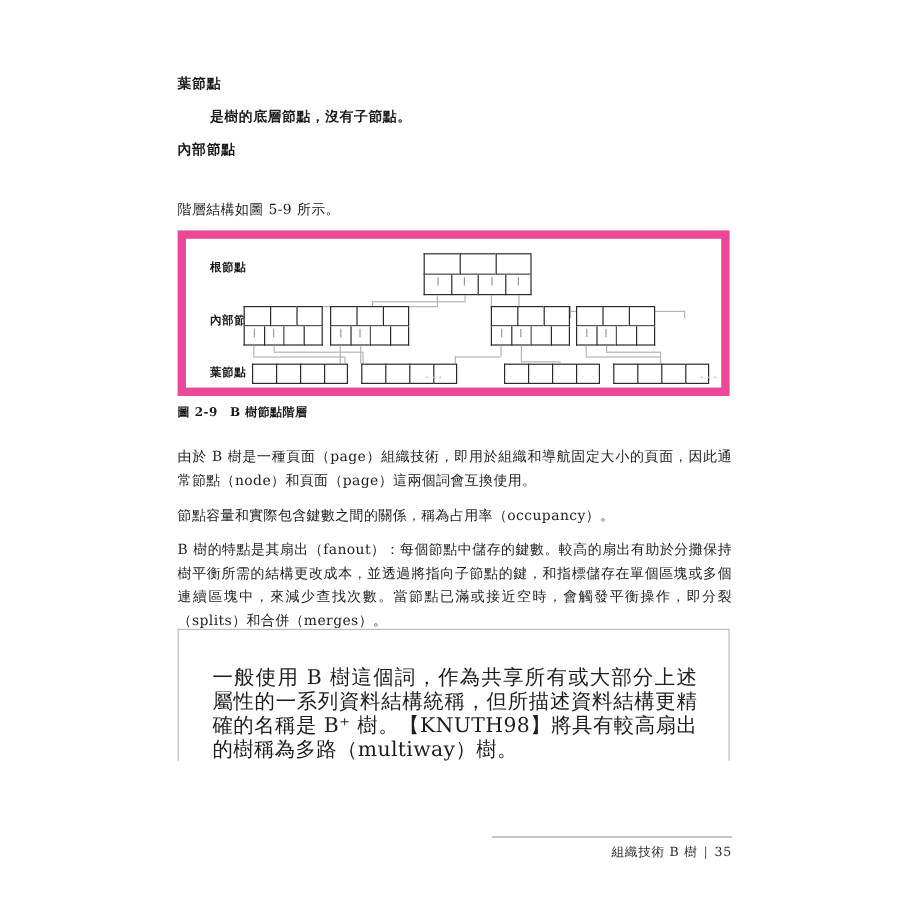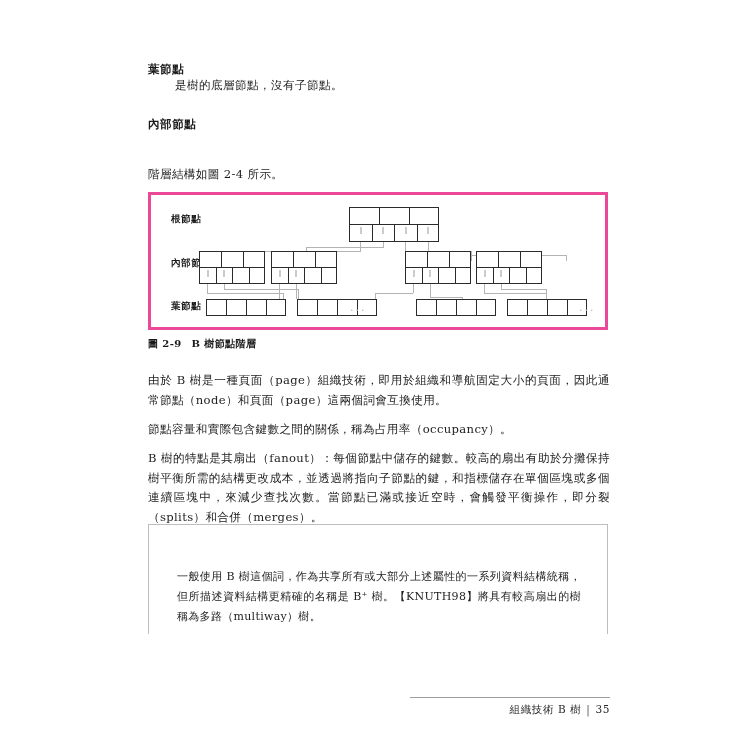--- a/index.html
+++ b/index.html
@@ -50,21 +50,21 @@
     color: #1d1d1d;
   }
 
   
   .figure-box {
     position: absolute;
     left: 148px;
     top: 192px;
     width: 460px;
     height: 138px;
-    border: 3px solid #ec4899;
+    border: 7px solid #ec4899;
     background: #ffffff;
     box-sizing: border-box;
   }
   .fig-label {
     position: absolute;
     font-size: 9.6px;
     font-weight: 600;
     letter-spacing: 0.5px;
     color: #1a1a1a;
     white-space: nowrap;
@@ -151,23 +151,23 @@
     letter-spacing: 0.5px;
     color: #111;
   }
   .callout-title sup {
     font-size: 9px;
     vertical-align: super;
   }
   .callout-body {
     position: absolute;
     left: 28px;
-    top: 42px;
+    top: 30px;
     width: 404px;
-    font-size: 11px;
+    font-size: 17px;
     line-height: 20px;
     text-align: justify;
     text-justify: inter-character;
     letter-spacing: 0.3px;
     color: #1d1d1d;
   }
 
   
   .footer-rule {
     position: absolute;
@@ -187,25 +187,25 @@
     white-space: nowrap;
   }
   .footer-sep { margin: 0 5px; color: #555; }
 </style>
 </head>
 <body>
 
 <div class="page">
 
   <div class="term" style="top:62px;">葉節點</div>
-  <div class="termdef" style="top:78px;">是樹的底層節點，沒有子節點。</div>
+  <div class="termdef" style="top:90px;font-weight:bold;">是樹的底層節點，沒有子節點。</div>
 
   <div class="term" style="top:117px;">內部節點</div>
 
-  <div class="para" style="top:165px;">階層結構如圖 2-4 所示。</div>
+  <div class="para" style="top:165px;">階層結構如圖 5-9 所示。</div>
 
   <div class="figure-box">
 
     <div class="fig-label" style="left:20px; top:18px;">根節點</div>
     <div class="fig-label" style="left:20px; top:62px;">內部節點</div>
     <div class="fig-label" style="left:20px; top:105px;">葉節點</div>
 
     <div class="node" style="left:198px; top:12px;">
       <div class="cellrow top">
         <div class="cell" style="width:30px;height:18px;"></div>

